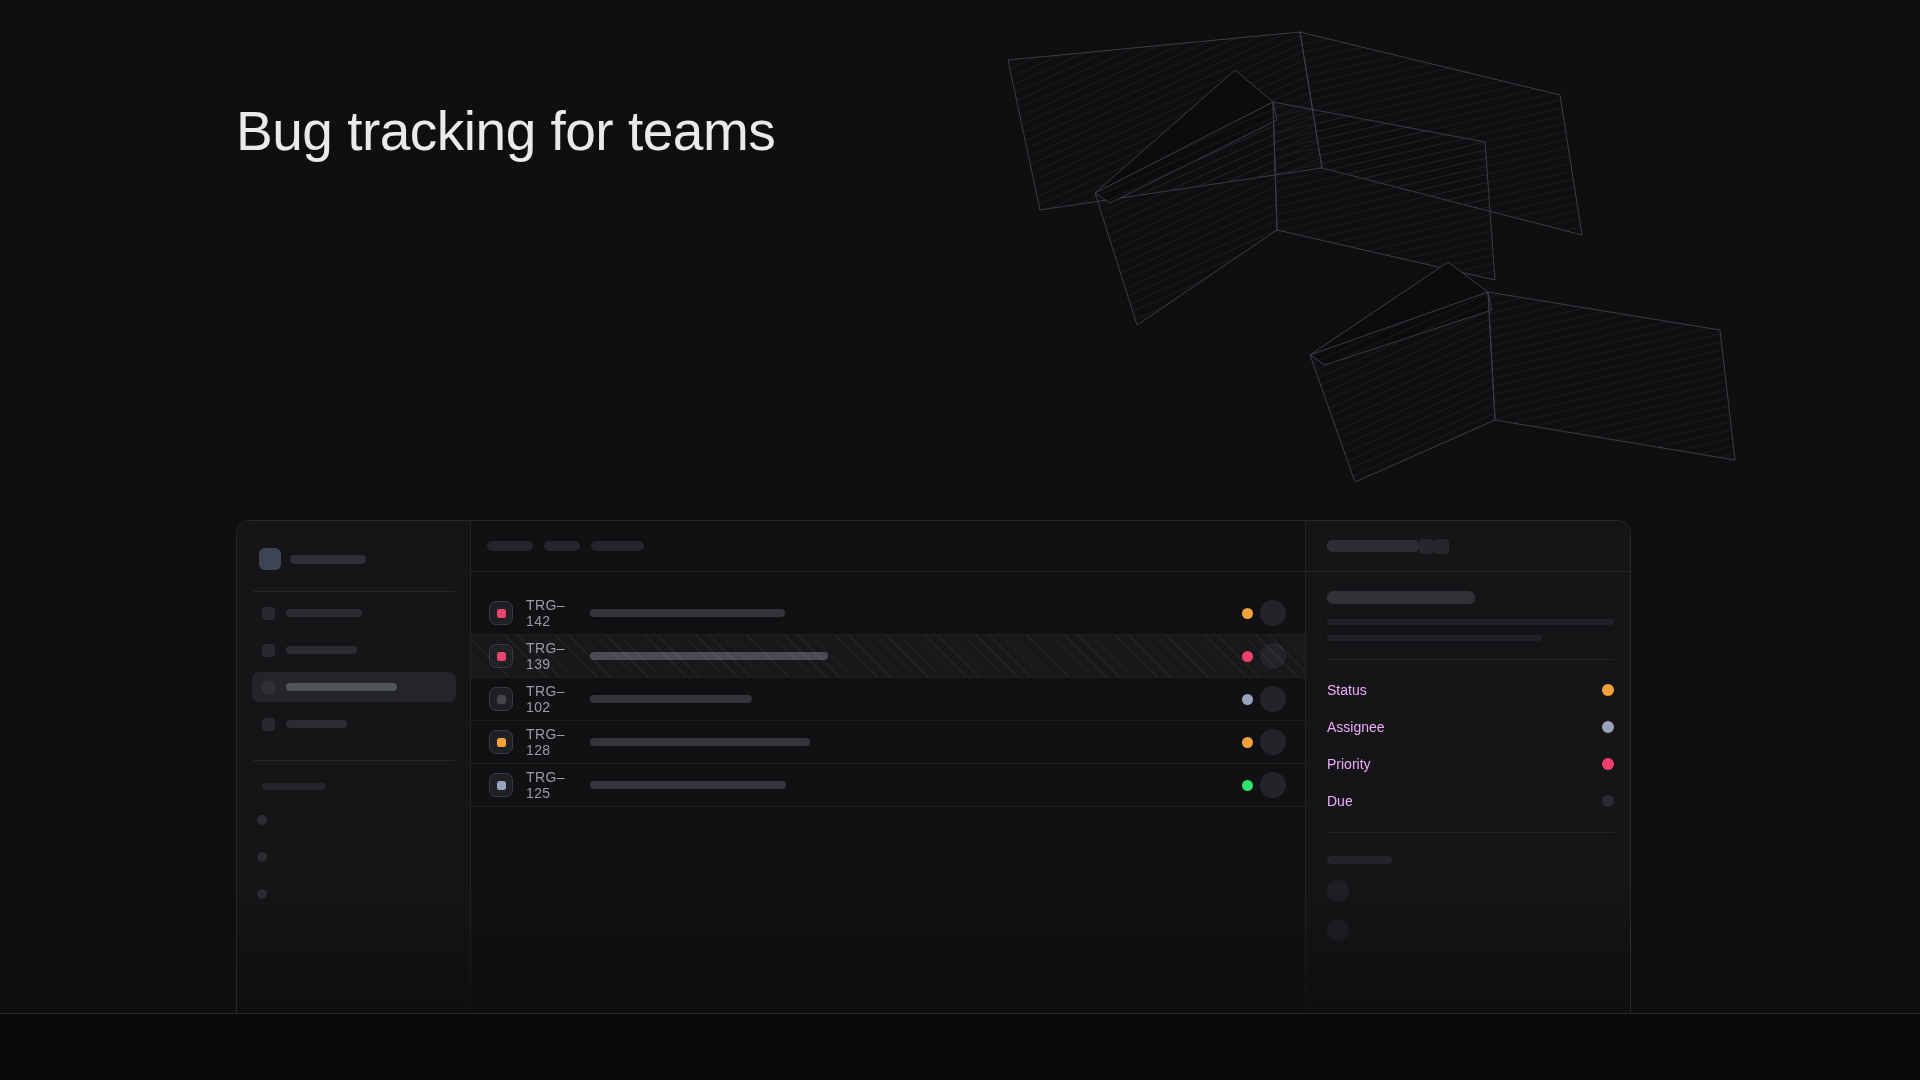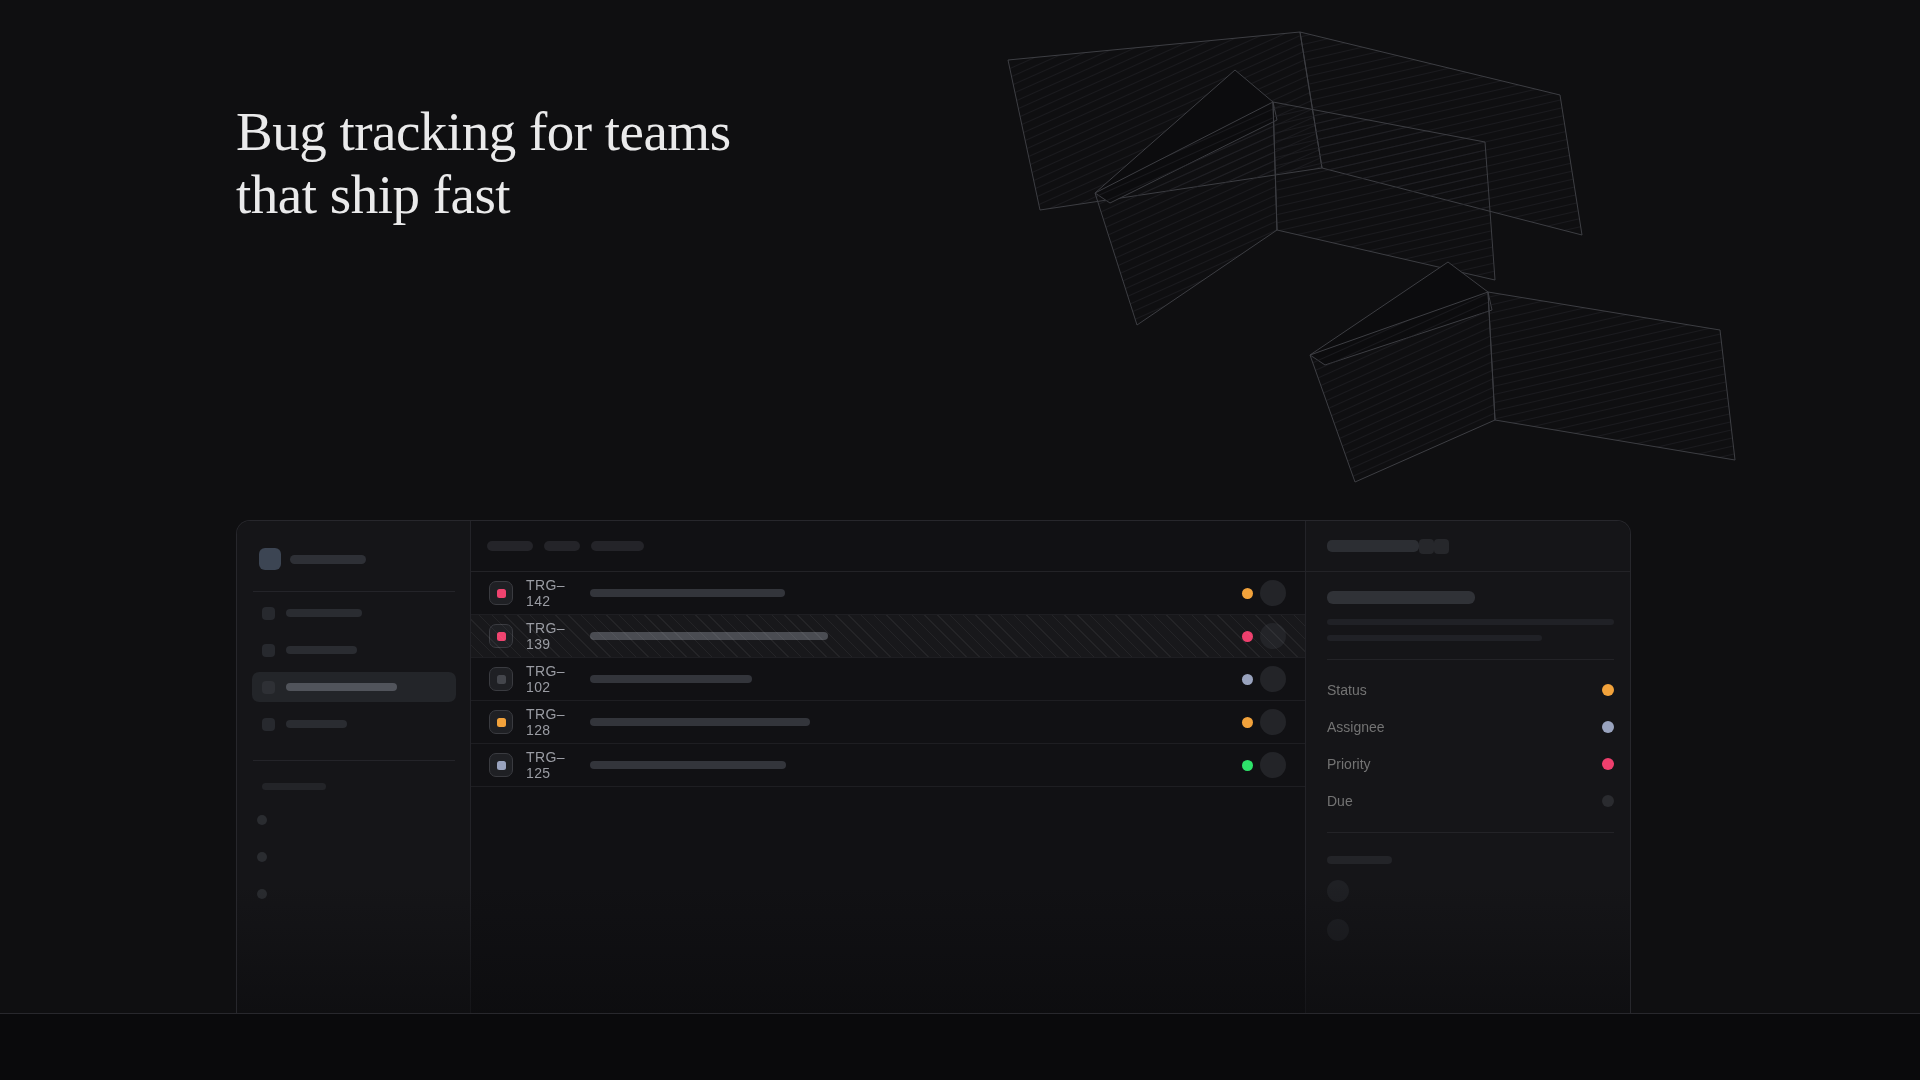--- a/index.html
+++ b/index.html
@@ -22,21 +22,21 @@
   .brand-icon i:nth-child(2){width:15px;}
   .brand-icon i:nth-child(3){width:15px;}
   .brand-name{color:#eceded;font-size:15px;font-weight:bold;letter-spacing:1.5px;}
   .nav-right{display:flex;align-items:center;gap:30px;}
   .moon-btn{background:none;border:none;padding:4px;cursor:pointer;display:flex;}
   .login-link{color:#9d9ea4;font-size:14.5px;text-decoration:none;cursor:pointer;background:none;border:none;}
   .signup-btn{background:transparent;border:1px solid #46464c;color:#ececee;font-size:14.5px;
               padding:9px 18px;cursor:pointer;font-family:inherit;}
 
   
-  .hero{position:absolute;left:236px;top:100px;z-index:2;font-family:Liberation Serif, serif;}
+  .hero{position:absolute;left:236px;top:100px;z-index:2;}
   .headline{color:#eaeaeb;font-size:55px;line-height:63px;font-weight:500;letter-spacing:-0.5px;margin:0;}
   .subtext{color:#8d8f95;font-size:19px;line-height:30px;width:480px;margin:33px 0 0 0;}
   .cta{margin-top:60px;display:inline-flex;align-items:center;gap:12px;background:#e9e9ea;
        border:none;border-radius:2px;height:51px;padding:0 26px;cursor:pointer;
        color:#141517;font-size:16px;font-weight:bold;font-family:inherit;}
 
   
   .mockup{position:absolute;left:236px;top:520px;width:1395px;height:493px;z-index:2;
           background:#111114;border:1px solid #27272c;border-bottom:none;box-sizing:border-box;
           border-radius:14px 14px 0 0;overflow:hidden;display:flex;}
@@ -58,21 +58,21 @@
   .snav-ico{width:13px;height:13px;border-radius:4px;background:#27292e;flex:none;}
   .snav-item.active .snav-ico{background:#2e3035;}
   .snav-item .ph-bar{height:8px;background:#2a2c31;}
   .snav-item.active .ph-bar{background:#51545b;}
   .s-extra{padding:15px 0 0 25px;}
   .s-extra .ph-bar{width:64px;height:7px;background:#232428;}
   .sdots{padding:21px 0 0 20px;display:flex;flex-direction:column;gap:27px;}
   .sdots span{width:10px;height:10px;border-radius:50%;background:#2a2c30;}
 
   
-  .mk-list{width:834px;box-sizing:border-box;flex:none;display:flex;flex-direction:column;}
+  .mk-list{width:834px;box-sizing:border-box;flex:none;display:flex;flex-direction:column;gap:20px;}
   .mk-list-head{height:50px;border-bottom:1px solid #232327;display:flex;align-items:center;
                 gap:11px;padding-left:16px;flex:none;}
   .pill{height:10px;border-radius:5px;background:#242429;display:inline-block;}
   .issue-row{height:42px;border-bottom:1px solid #1e1e22;display:flex;align-items:center;
              position:relative;flex:none;}
   .issue-row.highlighted{background:#18181b;}
   .issue-row.highlighted::after{content:"";position:absolute;inset:0;pointer-events:none;
       background:repeating-linear-gradient(45deg,transparent 0 8px,rgba(255,255,255,0.05) 8px 9px);}
   .issue-ico{width:24px;height:24px;margin-left:18px;border-radius:7px;background:#1f2024;
              border:1px solid #3a3b40;box-sizing:border-box;display:flex;align-items:center;
@@ -92,21 +92,21 @@
   .mk-detail-head .ph-bar{width:92px;height:12px;background:#2c2e33;}
   .mk-detail-head .sq{width:15px;height:15px;border-radius:4px;background:#26272b;}
   .mk-detail-head .sq:first-of-type{margin-left:auto;margin-right:9px;}
   .mk-detail-body{padding:0 19px 0 21px;}
   .d-title{display:block;width:148px;height:13px;border-radius:6px;background:#303237;margin-top:19px;}
   .d-desc1{display:block;width:287px;height:6px;border-radius:3px;background:#202126;margin-top:15px;}
   .d-desc2{display:block;width:215px;height:6px;border-radius:3px;background:#202126;margin-top:10px;}
   .d-div{height:1px;background:#232327;margin-top:18px;}
   .fields{margin-top:11px;}
   .field-row{height:37px;display:flex;align-items:center;justify-content:space-between;}
-  .field-label{color:#737373;font-size:14px;}
+  .field-label{color:#f0abfc;font-size:14px;}
   .field-dot{width:12px;height:12px;border-radius:50%;}
   .d-div2{height:1px;background:#232327;margin-top:13px;}
   .d-small{display:block;width:65px;height:8px;border-radius:4px;background:#232428;margin-top:23px;}
   .d-circ{width:22px;height:22px;border-radius:50%;background:#1f2024;margin-top:17px;}
   .d-circ.first{margin-top:16px;}
 
   
   .footer{position:absolute;left:0;top:1013px;width:1920px;height:67px;background:#0a0a0c;
           border-top:1px solid #28282d;z-index:4;}
 </style>
@@ -140,21 +140,20 @@
       <polygon points="330,335 468,242 508,272 512,290 345,345" fill="#0c0c0e"></polygon>
       <polygon points="330,335 508,272 515,400 375,462" fill="url(#hatchL)"></polygon>
       <polygon points="508,272 740,310 755,440 515,400" fill="url(#hatchR)"></polygon>
     </g>
   </svg>
 
 
   <section class="hero">
     <h1 class="headline">
       <span>Bug tracking for teams</span><br>
-      <span>that ship fast</span>
     </h1>
   </section>
 
   <div class="mockup">
 
     <aside class="mk-sidebar">
       <div class="ws-row">
         <span class="ws-logo"></span>
         <span class="ph-bar"></span>
       </div>

